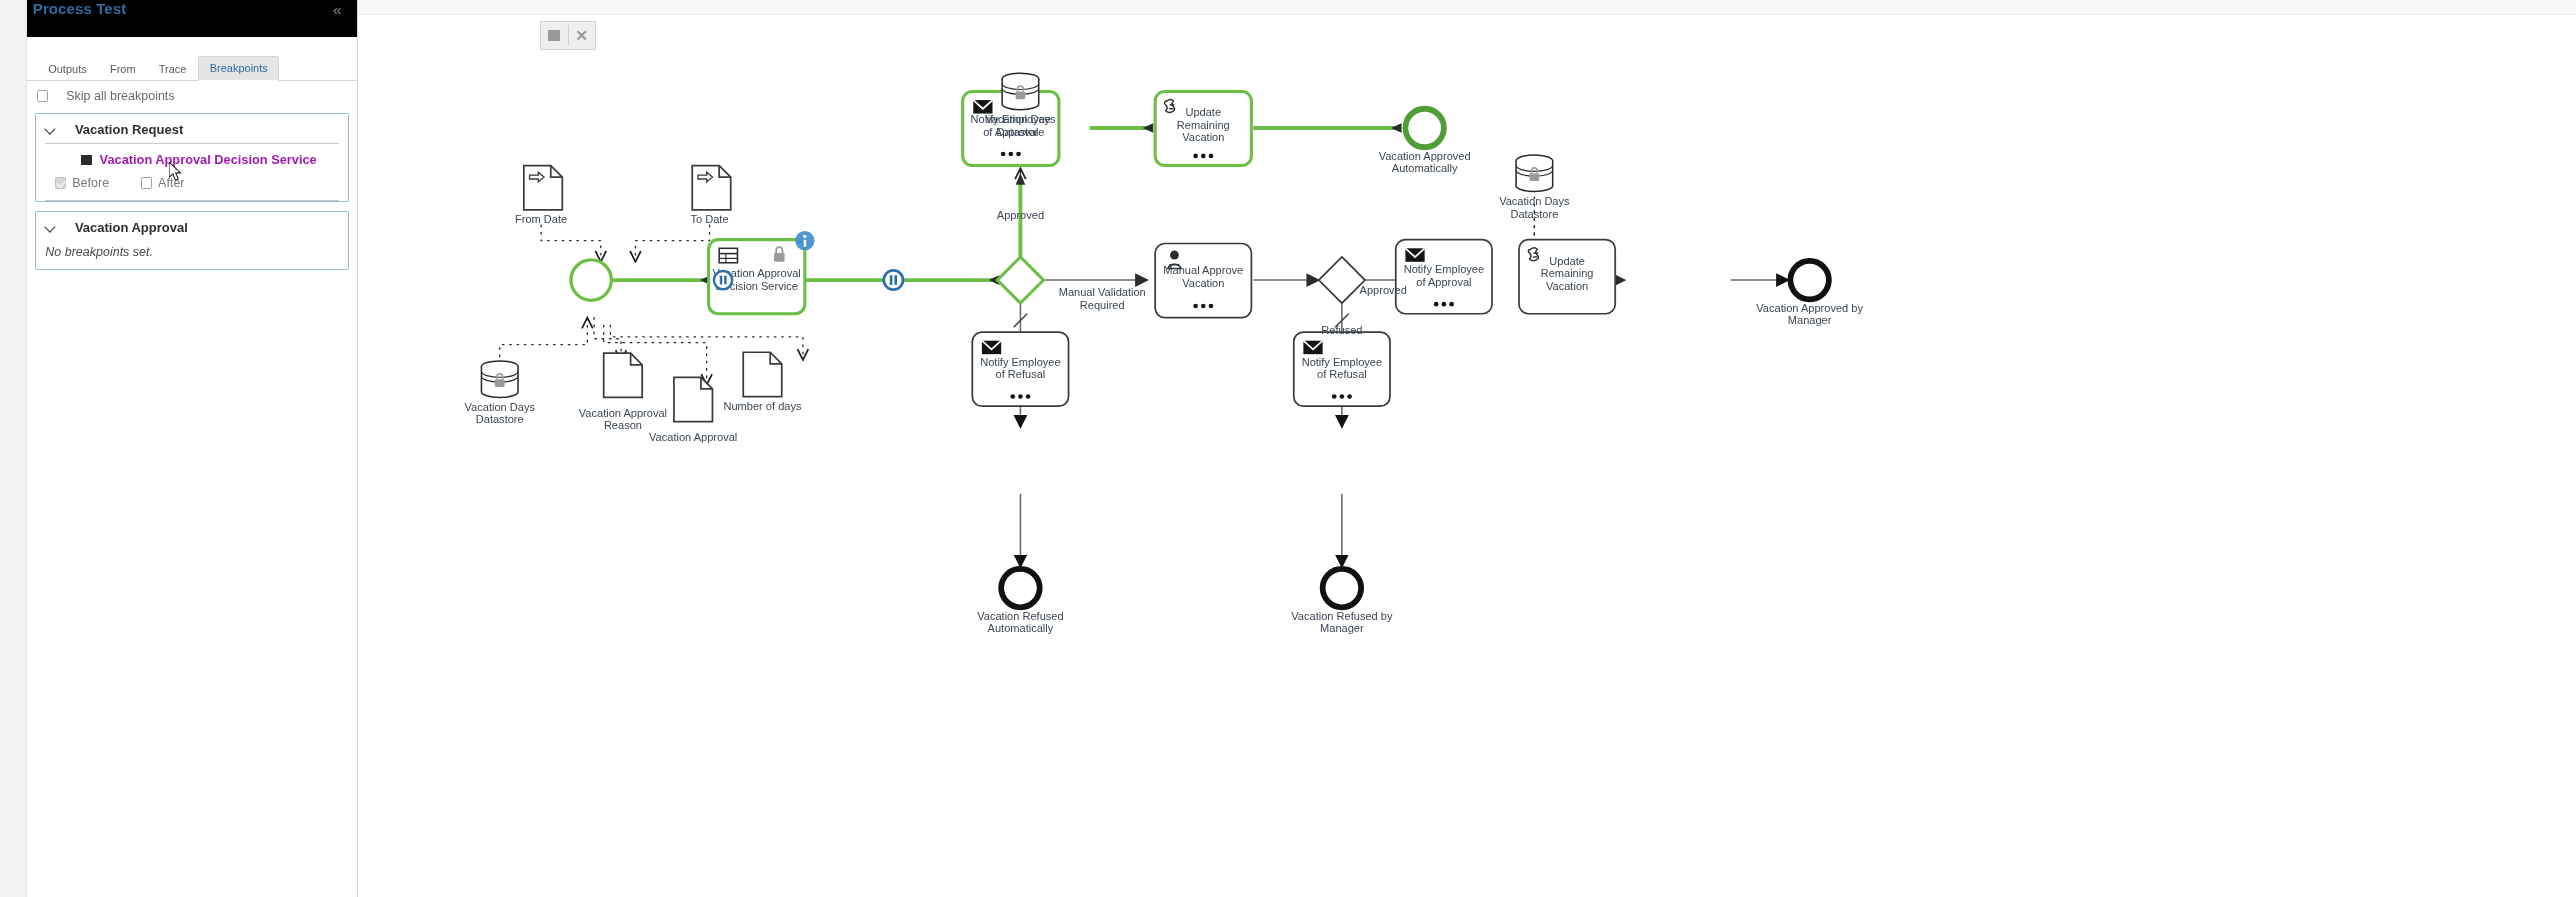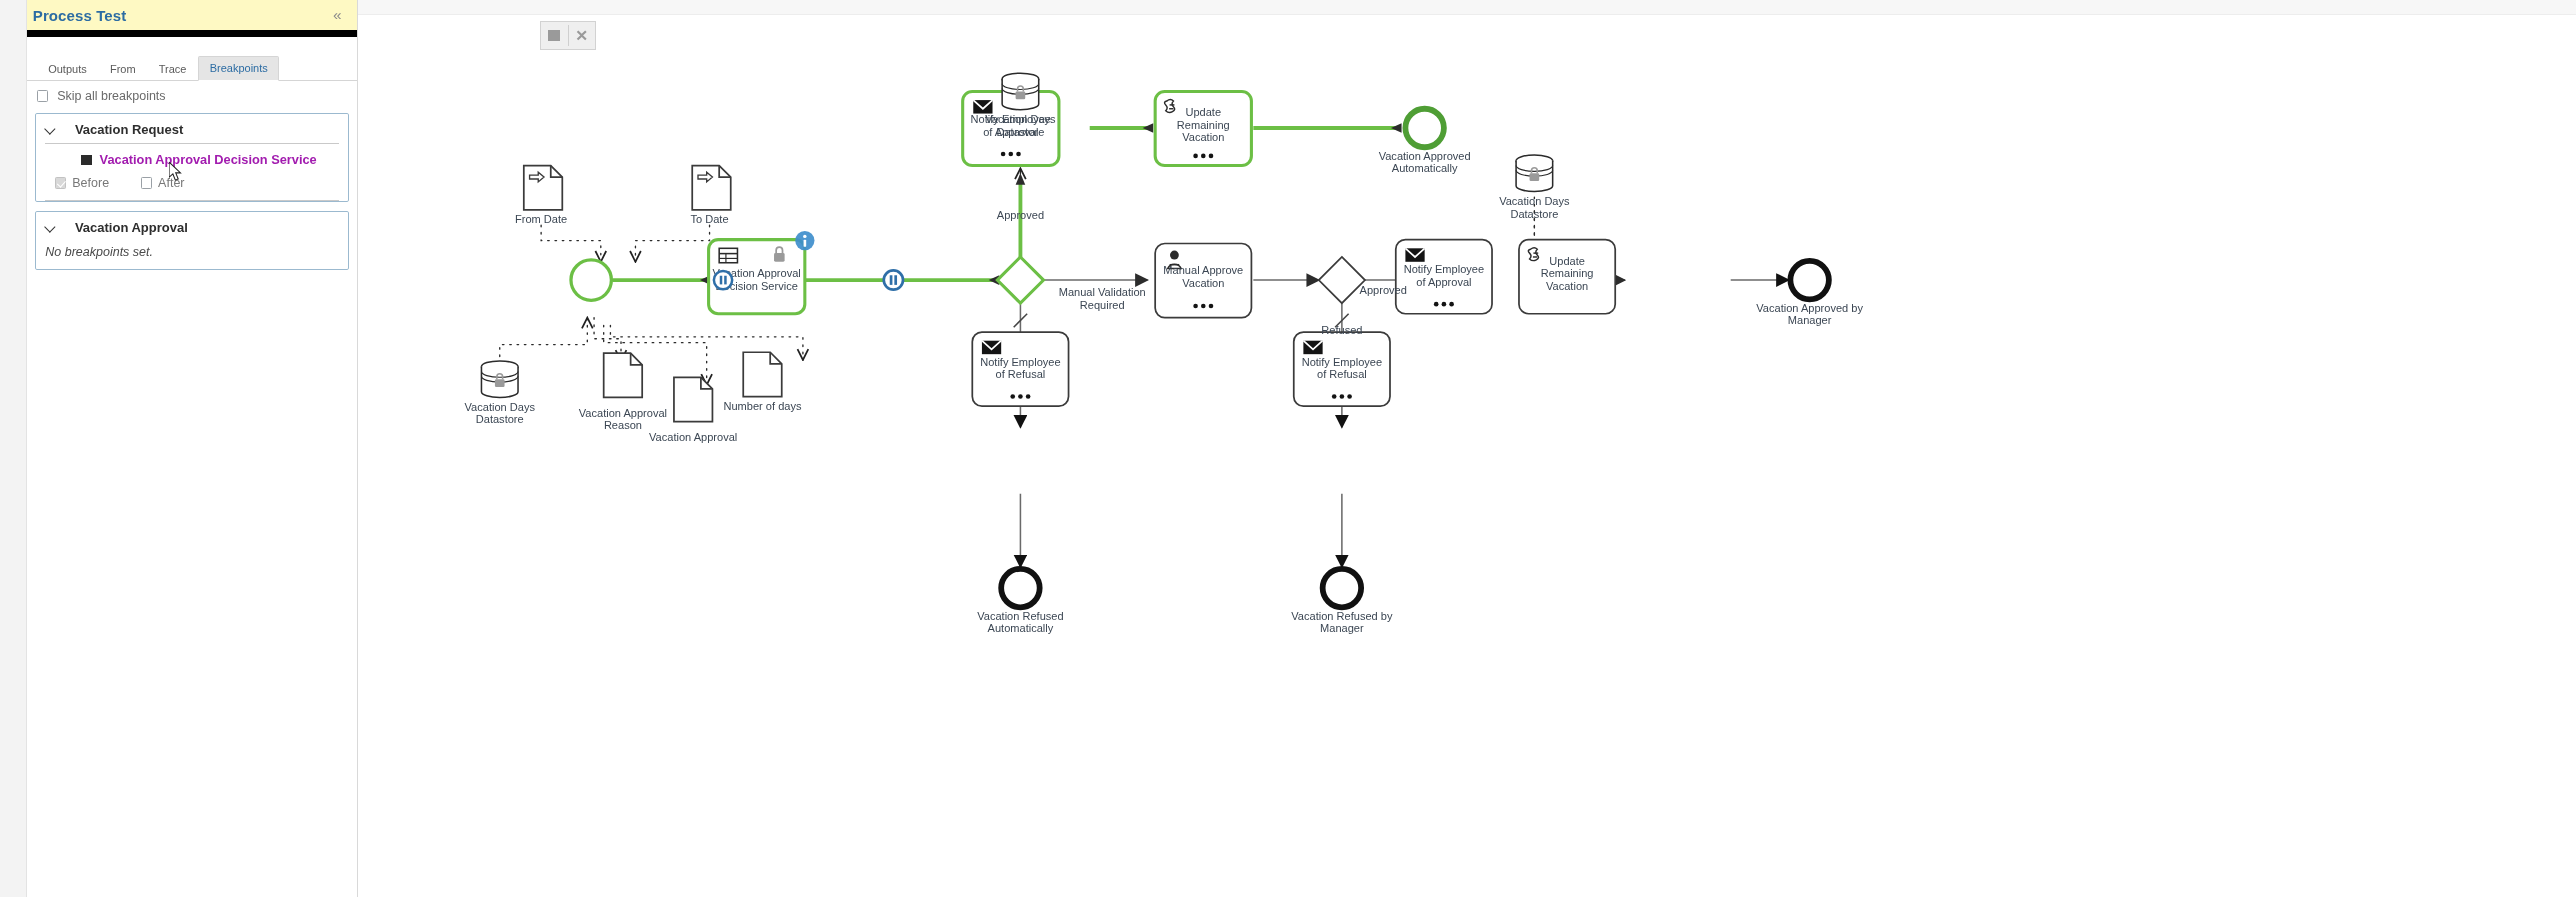--- a/index.html
+++ b/index.html
@@ -20,23 +20,23 @@
   }
 
   
   .sidebar {
     width: 331px; flex: 0 0 331px; height: 897px;
     background: #ffffff; border-right: 1px solid #d9d9d9;
     display: flex; flex-direction: column;
     position: relative;
   }
   .sidebar-header {
-    height: 37px; display: flex; align-items: center;
-    padding: 0 11.6px 0 5.8px; border-bottom: 7px solid #000000;
-    background: #fef9c3;
+    height: 37px; display: flex; align-items: flex-start;
+    padding: 0 11.6px 0 5.8px; border-bottom: 3px solid #000000;
+    background: #000000;
   }
   .sidebar-title {
     font-size: 15px; font-weight: bold; color: #2c6ca3;
     letter-spacing: 0.1px; flex: 1;
   }
   .collapse-icon {
     font-size: 15.4px; color: #8a8a8a; cursor: pointer;
     line-height: 1; padding: 1.9px 3.9px;
   }
 
@@ -53,21 +53,21 @@
     position: relative; top: 1px; white-space: nowrap;
   }
   .tab.active {
     color: #2c6ca3; background: #e5e5e5;
     border: 1px solid #d5d5d5; border-bottom: 1px solid #fff;
     border-radius: 1.9px 1.9px 0 0;
   }
 
   
   .skip-row {
-    display: flex; align-items: center; gap: 9px;
+    display: flex; align-items: center; gap: 18px;
     padding: 8.7px 0 7.7px 9.6px;
   }
   .cb {
     width: 11.6px; height: 11.6px; border: 1px solid #9aa0a6;
     background: #fff; border-radius: 1.4px; display: inline-block;
     position: relative; flex: 0 0 11.6px;
   }
   .cb.checked-disabled {
     background: #d8d8d8; border-color: #c2c2c2;
   }

